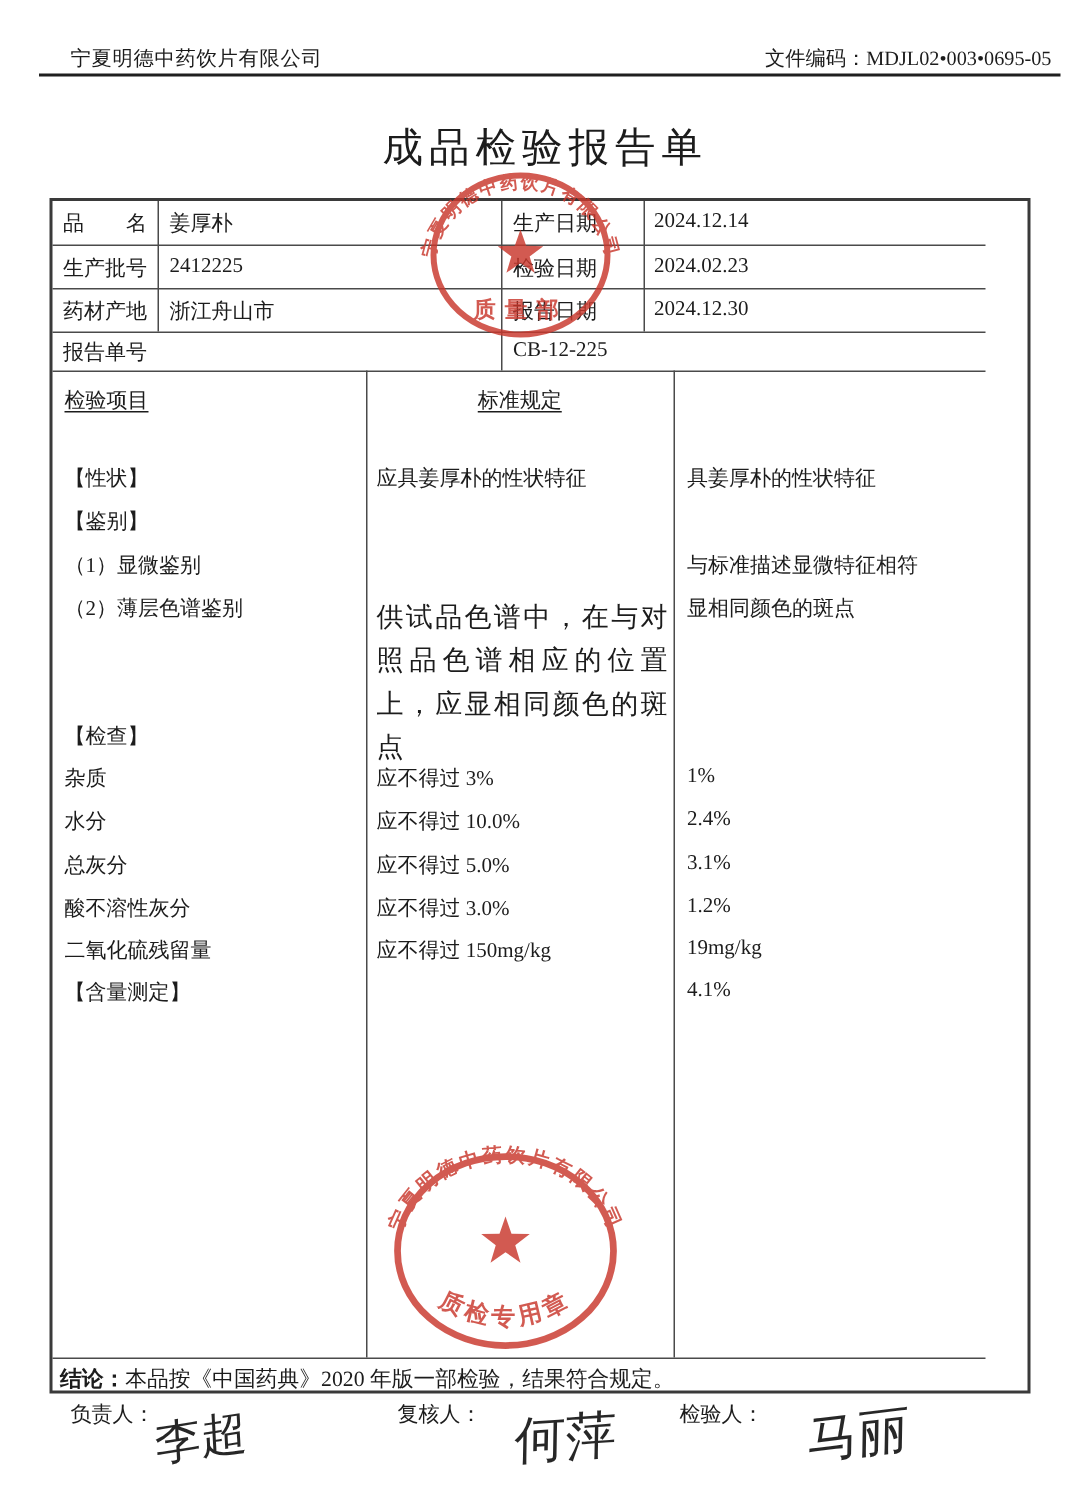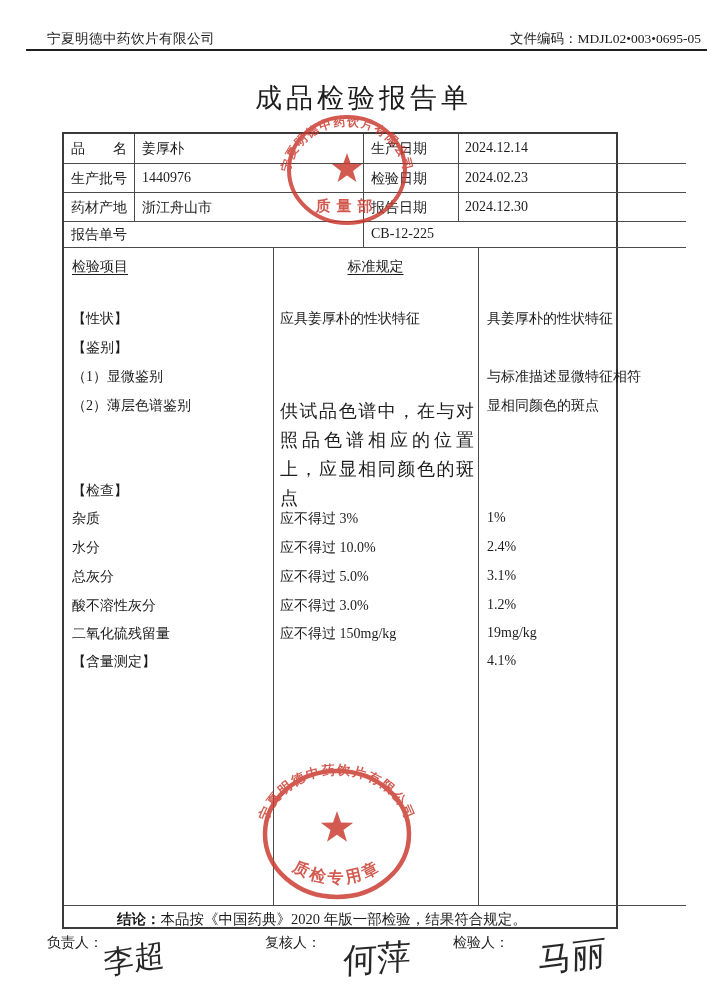--- a/index.html
+++ b/index.html
@@ -7,30 +7,30 @@
     position:relative; width:727px; height:1000px; background:#ffffff;
     font-family:"Liberation Serif","DejaVu Serif",serif; color:#1c1c1c;
     overflow:hidden;
   }
   .abs { position:absolute; }
   .company { left:47px; top:30px; font-size:13.5px; letter-spacing:0.5px; }
   .doccode { right:26px; top:30px; font-size:13.5px; }
   .hrule { left:26px; top:49px; width:681px; height:2px; background:#1f1f1f; }
   .title { left:0; top:80px; width:100%; text-align:center; font-size:27px;
            font-weight:normal; letter-spacing:4px; }
-  .tablebox { left:62px; top:132px; width:556px; height:797px;
+  .tablebox { left:33px; top:132px; width:654px; height:797px;
               border:2px solid #3a3a3a; box-sizing:border-box; }
   .hline { position:absolute; left:0; width:622px; height:1px; background:#4a4a4a; }
   .vline { position:absolute; width:1px; background:#4a4a4a; }
   .cell { position:absolute; font-size:14px; white-space:nowrap; }
   .colhead { position:absolute; font-size:14px; text-align:center;
              text-decoration:underline; text-underline-offset:3px; }
   .wrapcell { position:absolute; font-size:18px; line-height:29px; width:194px;
               text-align:justify; }
-  .concl { position:absolute; left:5px; top:776px; font-size:14.5px; white-space:nowrap;margin-left:48px; }
+  .concl { position:absolute; left:5px; top:776px; font-size:14.5px; white-space:nowrap; }
   .concl b { font-weight:bold; }
   .sig-label { font-size:14px; }
   .sig-name { font-size:31px; color:#151515; opacity:0.92; white-space:nowrap; }
   .stamp { position:absolute; pointer-events:none; z-index:5; opacity:0.82; }
 </style>
 </head>
 <body>
 
 <div class="page">
 
@@ -51,21 +51,21 @@
     <div class="vline" style="left:70px;  top:0; height:87px"></div>
     <div class="vline" style="left:299px; top:0; height:113px"></div>
     <div class="vline" style="left:394px; top:0; height:87px"></div>
 
     <div class="cell" style="left:7px;   top:6px">品　　名</div>
     <div class="cell" style="left:78px;  top:6px">姜厚朴</div>
     <div class="cell" style="left:307px; top:6px">生产日期</div>
     <div class="cell" style="left:401px; top:6px">2024.12.14</div>
 
     <div class="cell" style="left:7px;   top:36px">生产批号</div>
-    <div class="cell" style="left:78px;  top:36px">1440976</div>
+    <div class="cell" style="left:78px;  top:36px">2412225</div>
     <div class="cell" style="left:307px; top:36px">检验日期</div>
     <div class="cell" style="left:401px; top:36px">2024.02.23</div>
 
     <div class="cell" style="left:7px;   top:65px">药材产地</div>
     <div class="cell" style="left:78px;  top:65px">浙江舟山市</div>
     <div class="cell" style="left:307px; top:65px">报告日期</div>
     <div class="cell" style="left:401px; top:65px">2024.12.30</div>
 
     <div class="cell" style="left:7px;   top:92px">报告单号</div>
     <div class="cell" style="left:307px; top:92px">CB-12-225</div>

